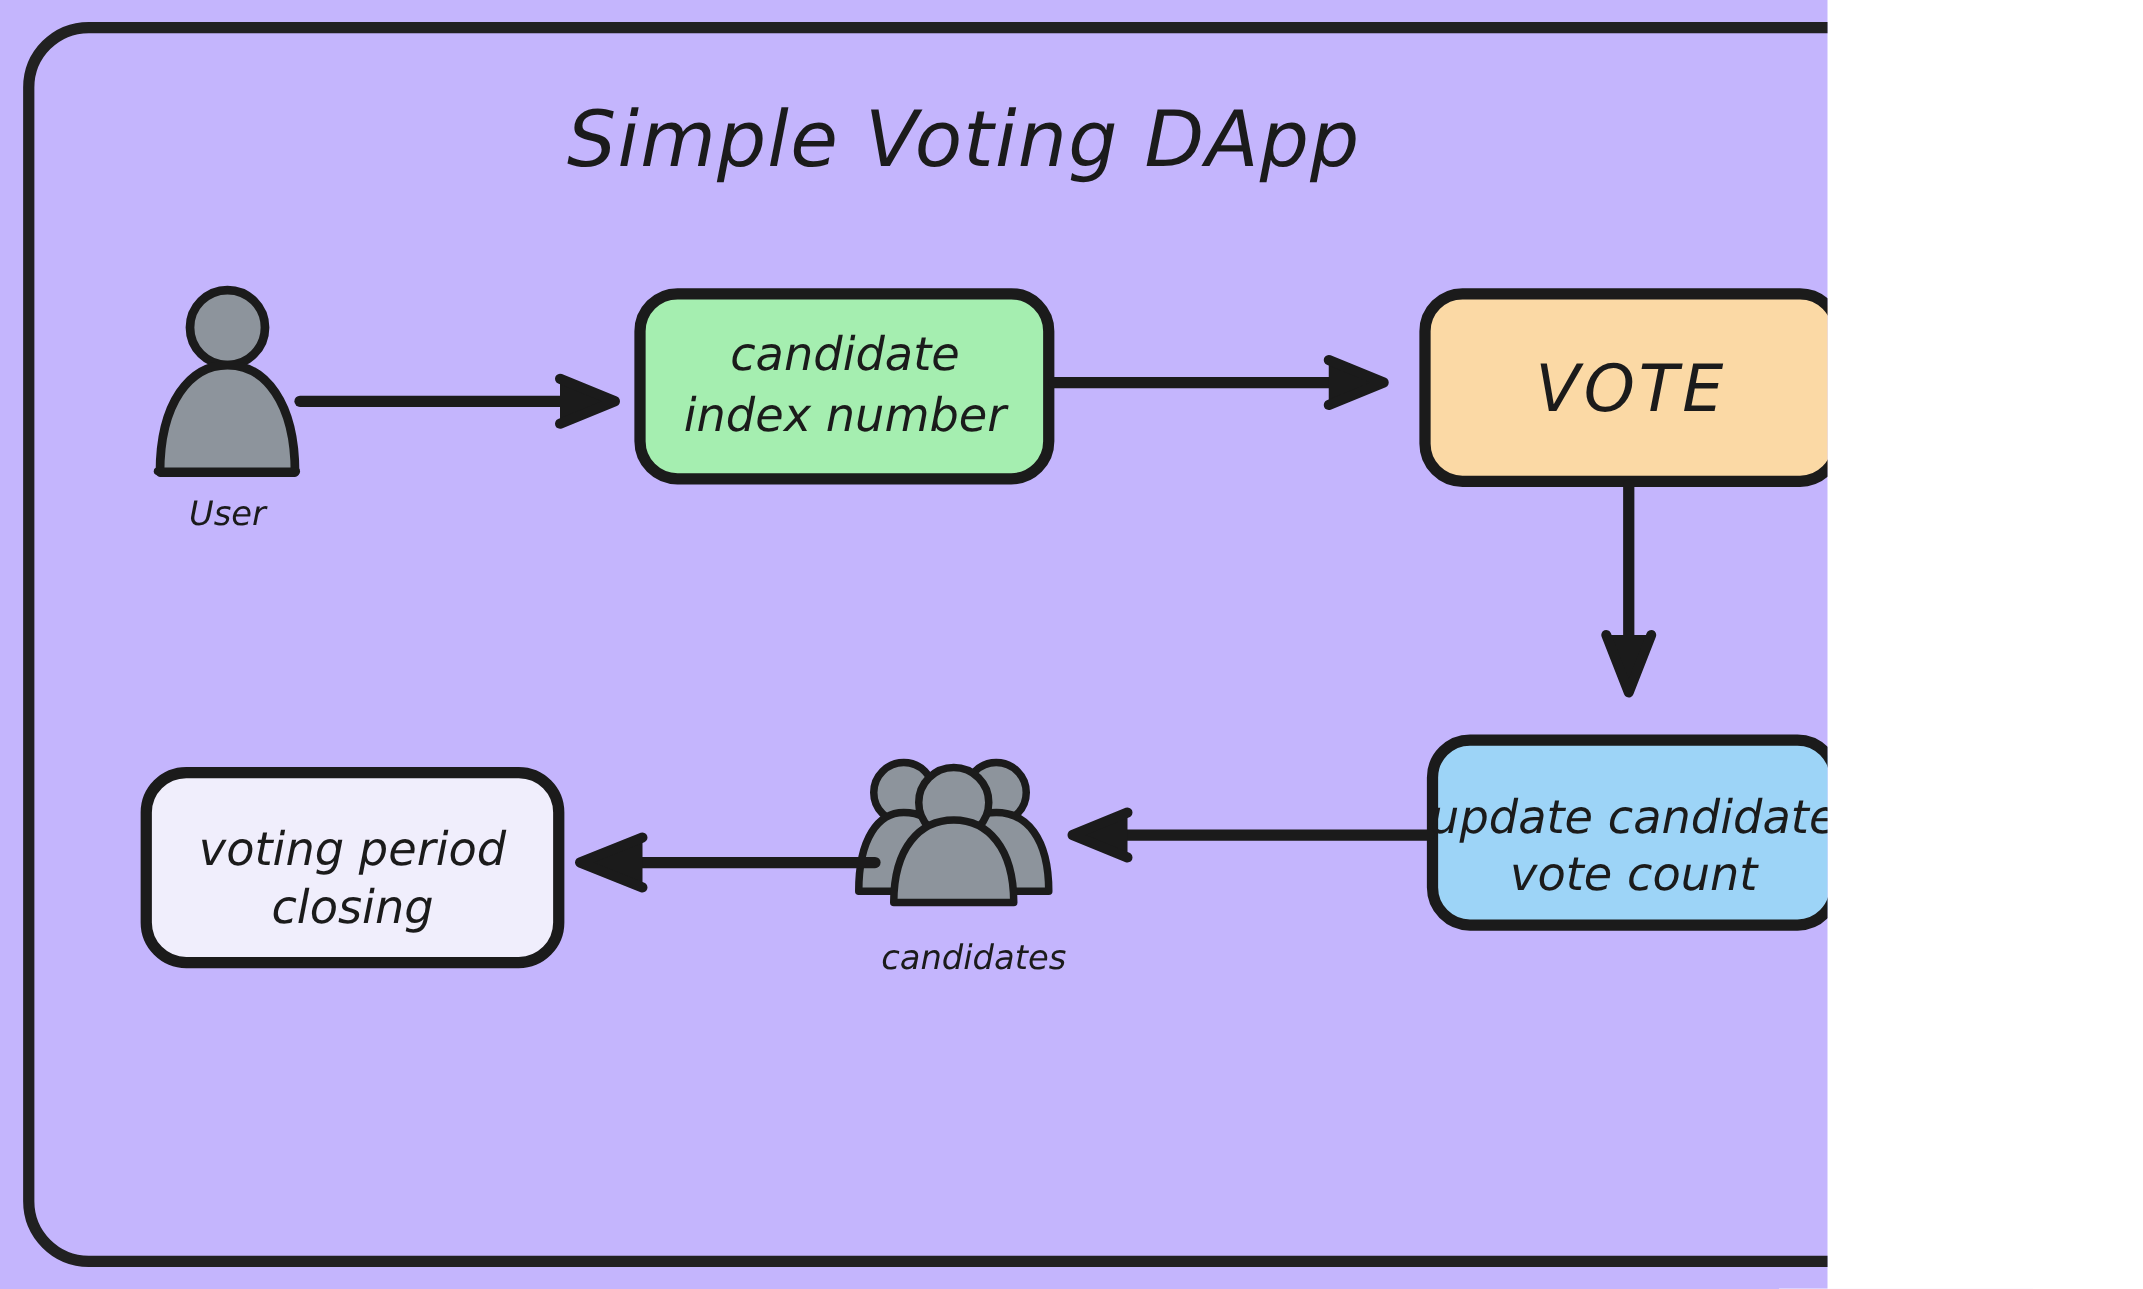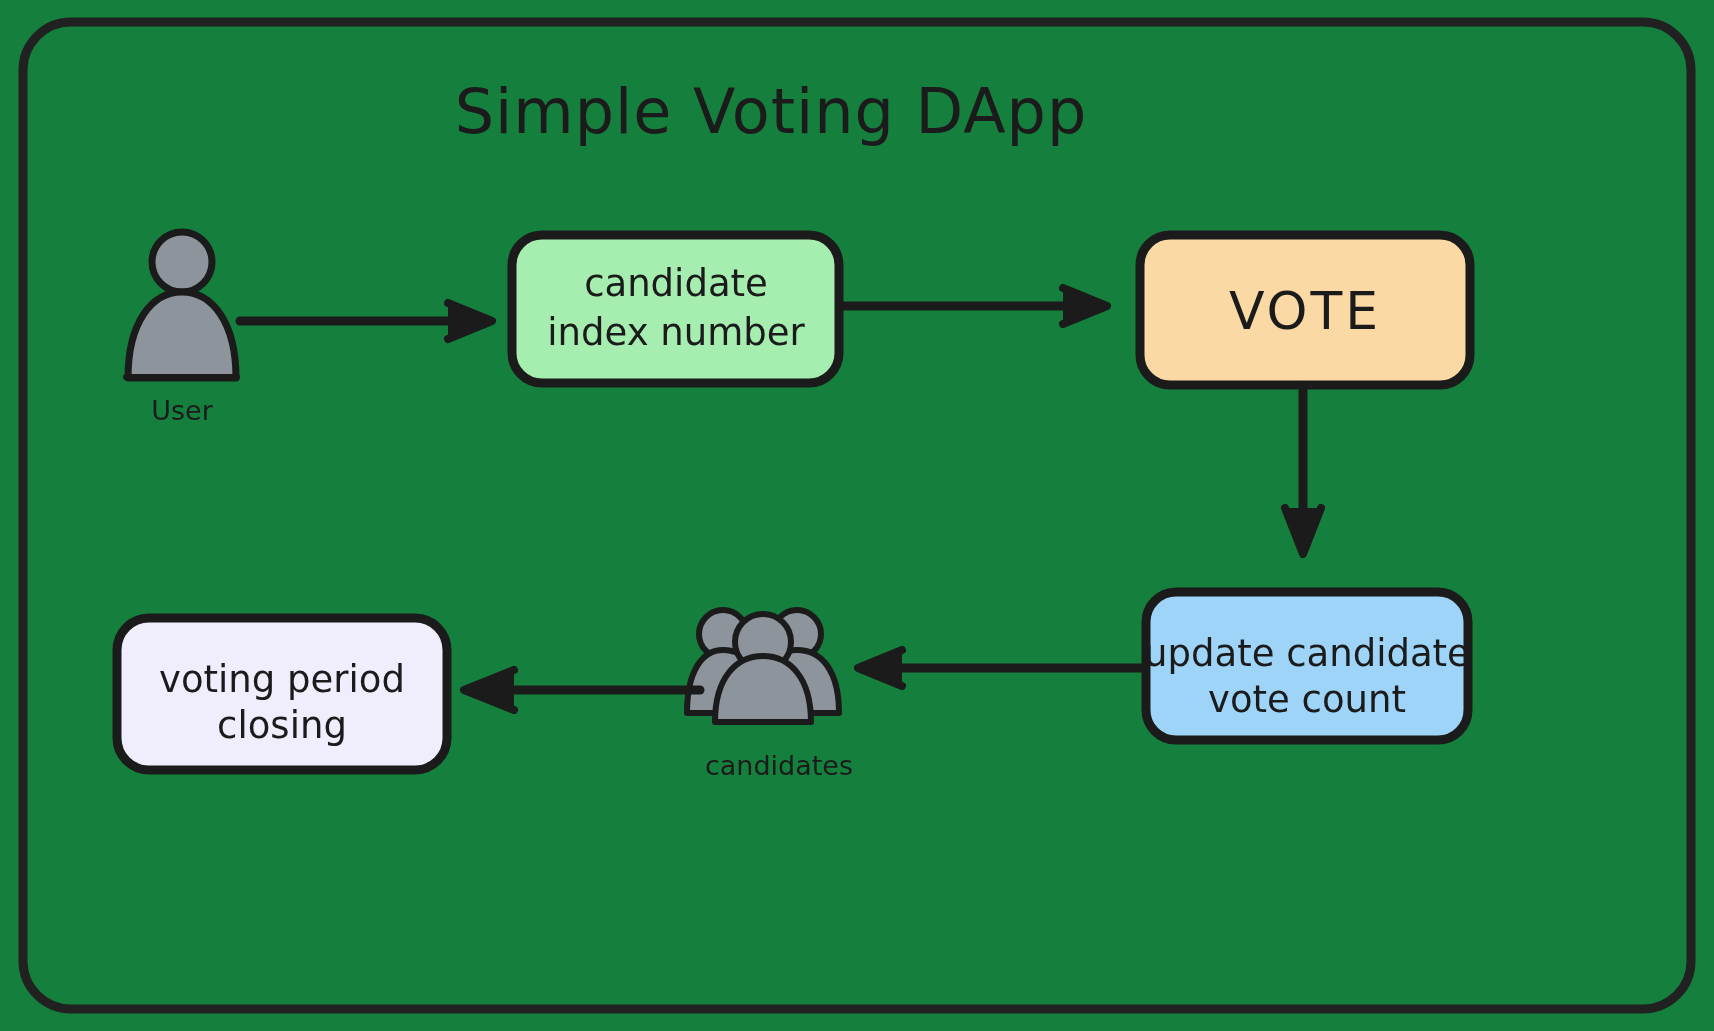--- a/index.html
+++ b/index.html
@@ -5,24 +5,25 @@
   html, body {
     margin: 0;
     padding: 0;
     background: #ffffff;
   }
   body {
     font-family: "DejaVu Sans", sans-serif;
   }
   #canvas {
     position: relative;
-    width: 1714px;
+    width: 1462px;
     height: 1031px;
-    background: #15803d;
+    background: #c4b5fd;
     overflow: hidden;
+    font-style: italic;
   }
   #diagram-svg {
     position: absolute;
     left: 0;
     top: 0;
     width: 1714px;
     height: 1031px;
   }
   .node-text {
     font-family: "DejaVu Sans", sans-serif;

